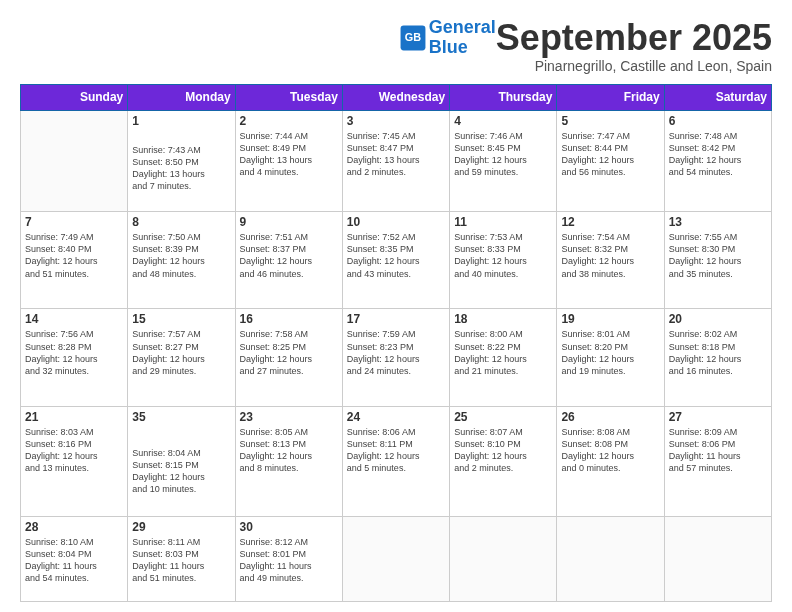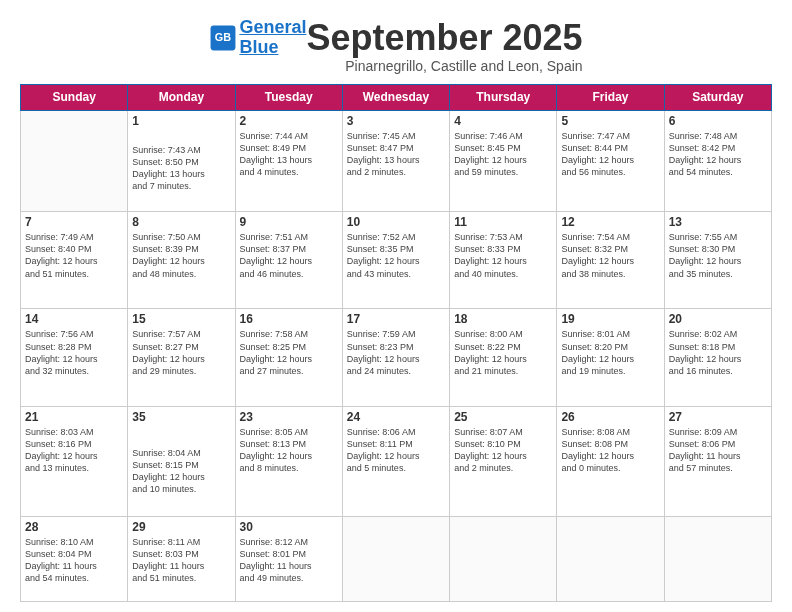--- a/index.html
+++ b/index.html
@@ -12,38 +12,37 @@
     }
     .page {
       width: 792px;
       height: 612px;
       padding: 18px 20px 10px 20px;
       display: flex;
       flex-direction: column;
     }
     .header {
       display: flex;
-      justify-content: center;
+      justify-content: flex-end;
       align-items: flex-start;
       margin-bottom: 10px;
     }
     .logo {
       display: flex;
       align-items: center;
       gap: 0;
     }
     .logo-text {
       font-size: 18px;
       font-weight: bold;
       color: #333;
       line-height: 1.1;
     }
     .logo-text span {
       color: #1a73c8;
-      text-decoration: underline;
     }
     .logo-icon {
       width: 28px;
       height: 28px;
       margin-right: 2px;
     }
     .title-area {
       text-align: right;
     }
     .month-title {
@@ -57,26 +56,26 @@
       color: #555;
     }
     .calendar {
       flex: 1;
       border: 1px solid #ccc;
       border-collapse: collapse;
       width: 100%;
       table-layout: fixed;
     }
     .calendar th {
-      background-color: #be185d;
+      background-color: #6d28d9;
       color: #fff;
       font-size: 12px;
       font-weight: bold;
       padding: 5px 4px;
-      text-align: center;
+      text-align: right;
       border: 1px solid #1565a8;
       height: 26px;
     }
     .calendar td {
       border: 1px solid #ccc;
       vertical-align: top;
       padding: 3px 4px;
       font-size: 9.5px;
       color: #333;
       height: 82px;

